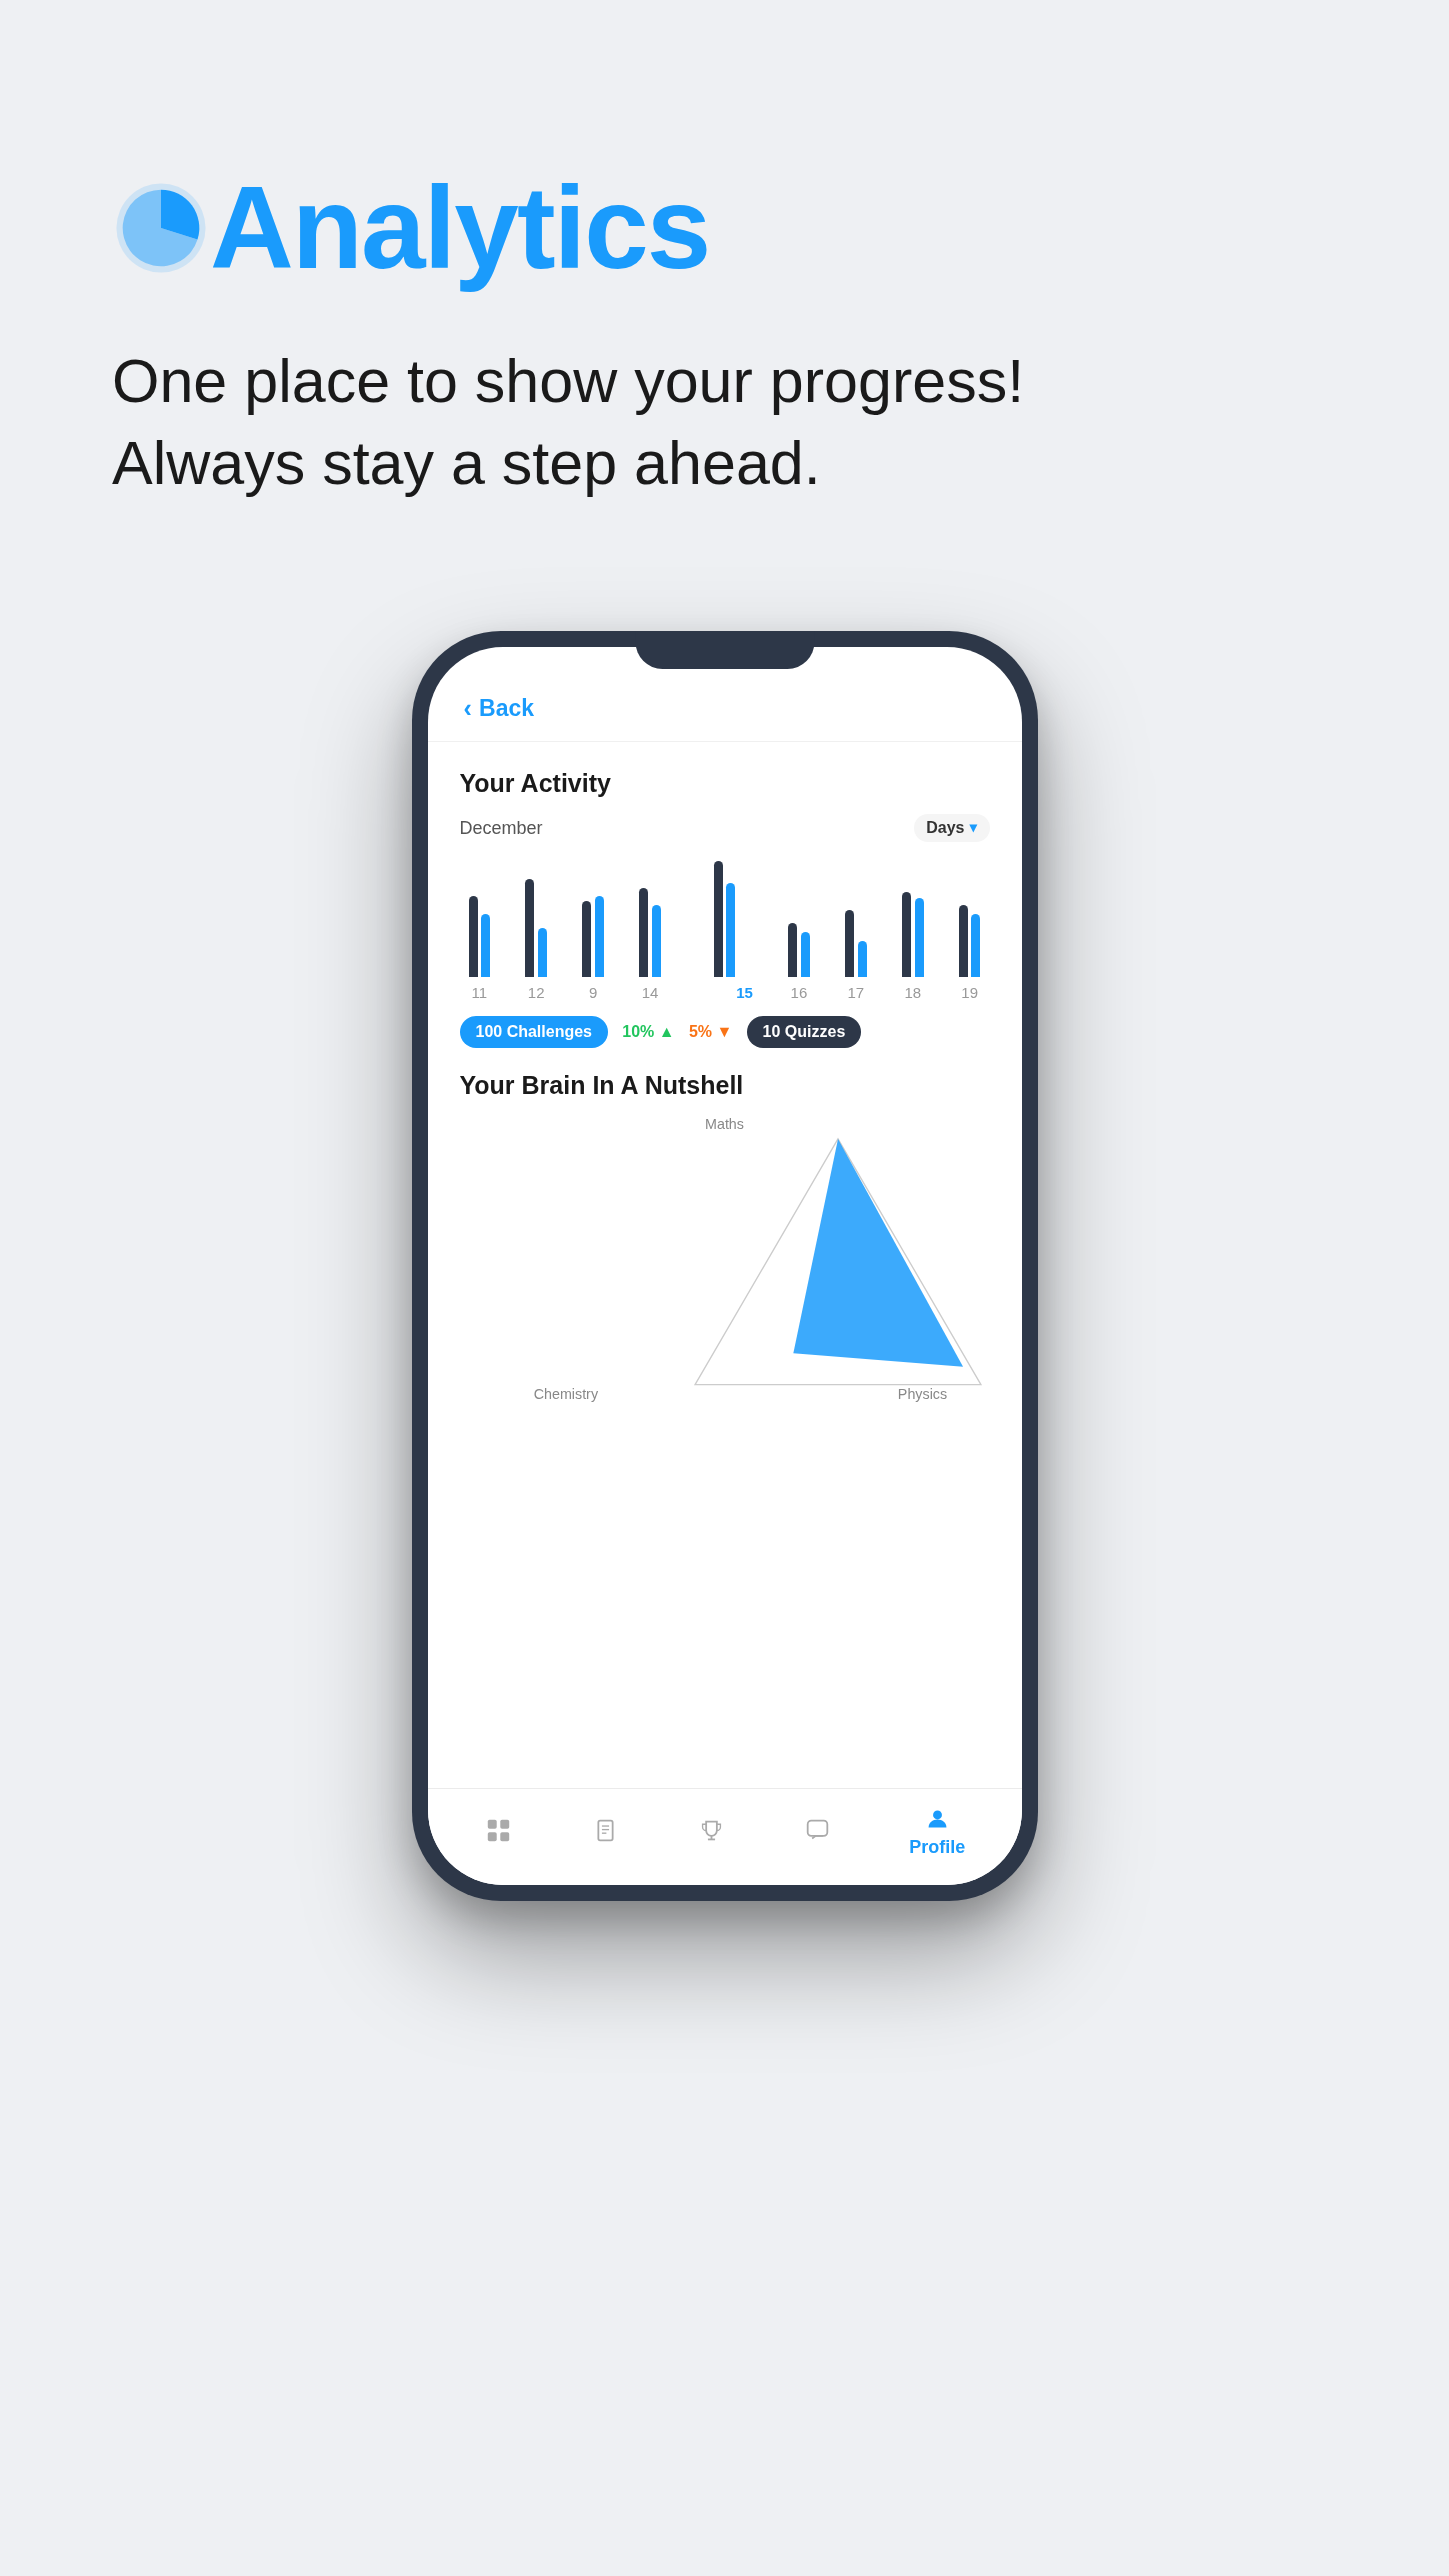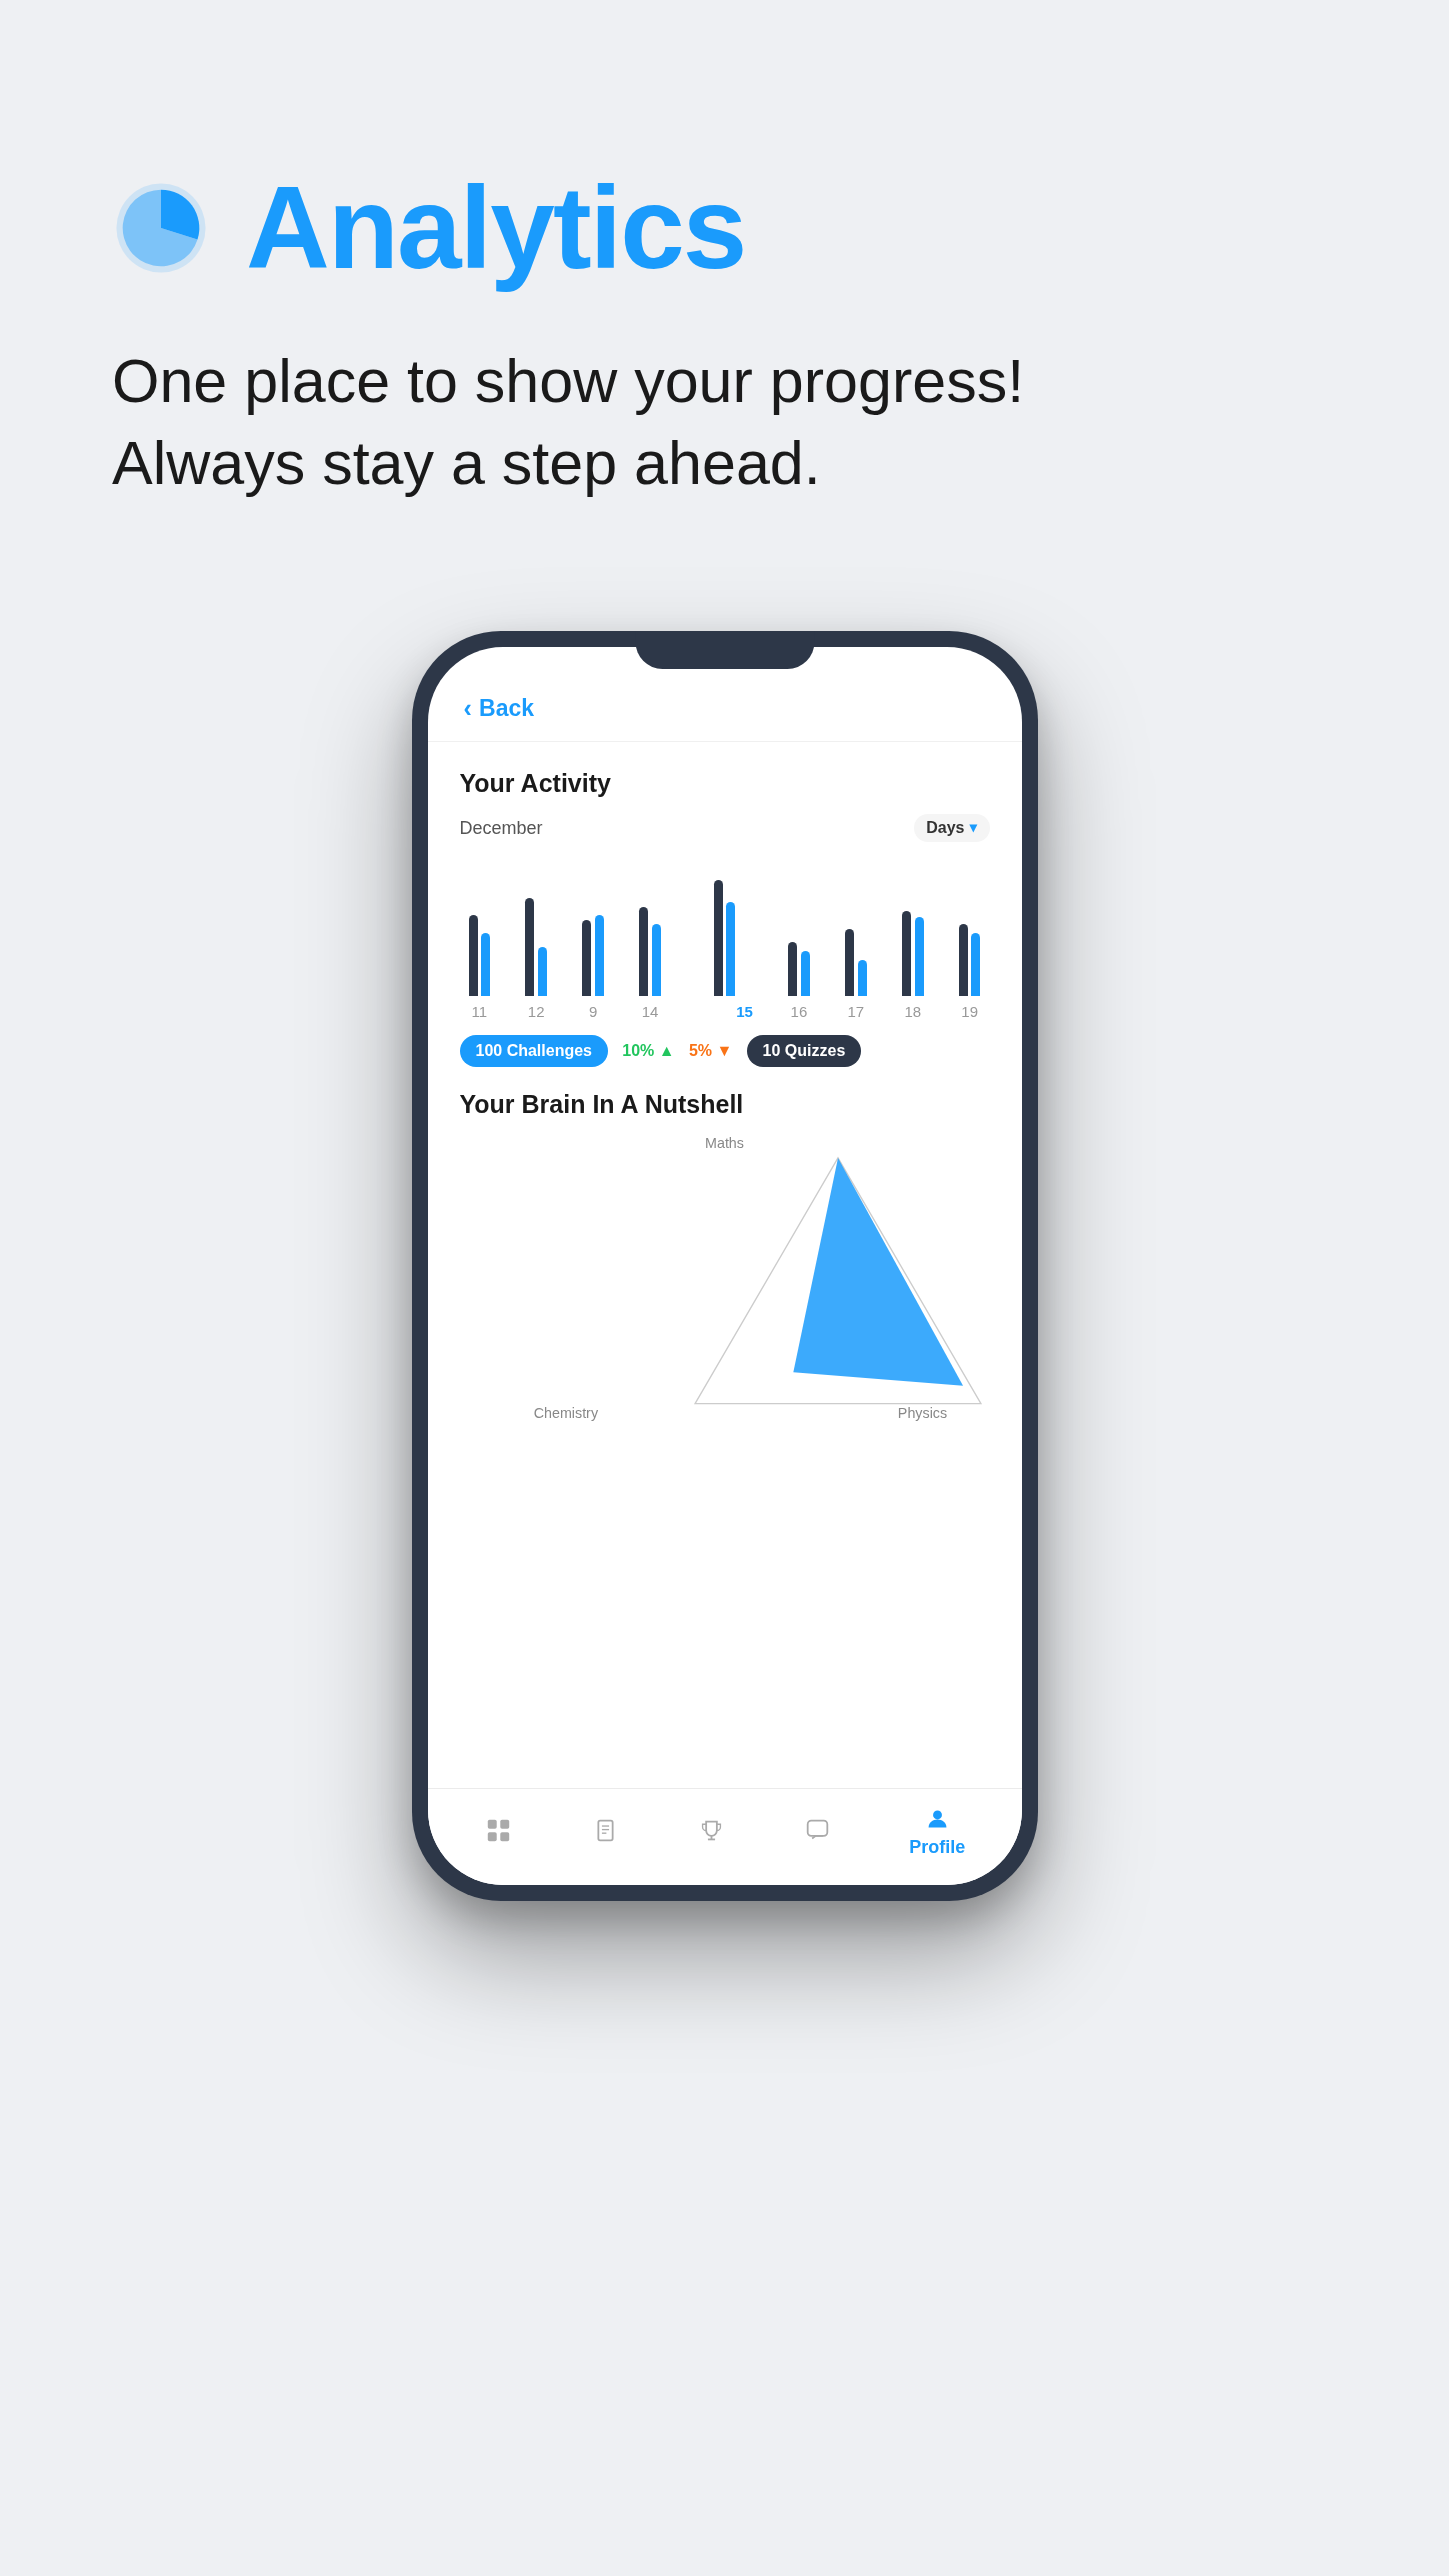--- a/index.html
+++ b/index.html
@@ -12,21 +12,20 @@
       overflow-x: hidden;
     }
 
     
     .hero {
       padding: 161px 112px 54px;
     }
     .hero-title-row {
       display: flex;
       align-items: center;
-      gap: 36px;
       margin-bottom: 45px;
     }
     .hero-icon {
       width: 98px;
       height: 98px;
     }
     .hero-title {
       font-size: 116px;
       font-weight: 800;
       color: #1a9bfc;
@@ -114,21 +113,21 @@
     .section-title {
       font-size: 25px;
       font-weight: 800;
       color: #1a1a1a;
       margin-bottom: 16px;
     }
     .activity-header {
       display: flex;
       justify-content: space-between;
       align-items: center;
-      margin-bottom: 35px;
+      margin-bottom: 16px;
       gap: 48px;
     }
     .month-label {
       font-size: 18px;
       color: #555;
     }
     .days-dropdown {
       display: flex;
       gap: 5.4px;
       background: #f5f5f5;

